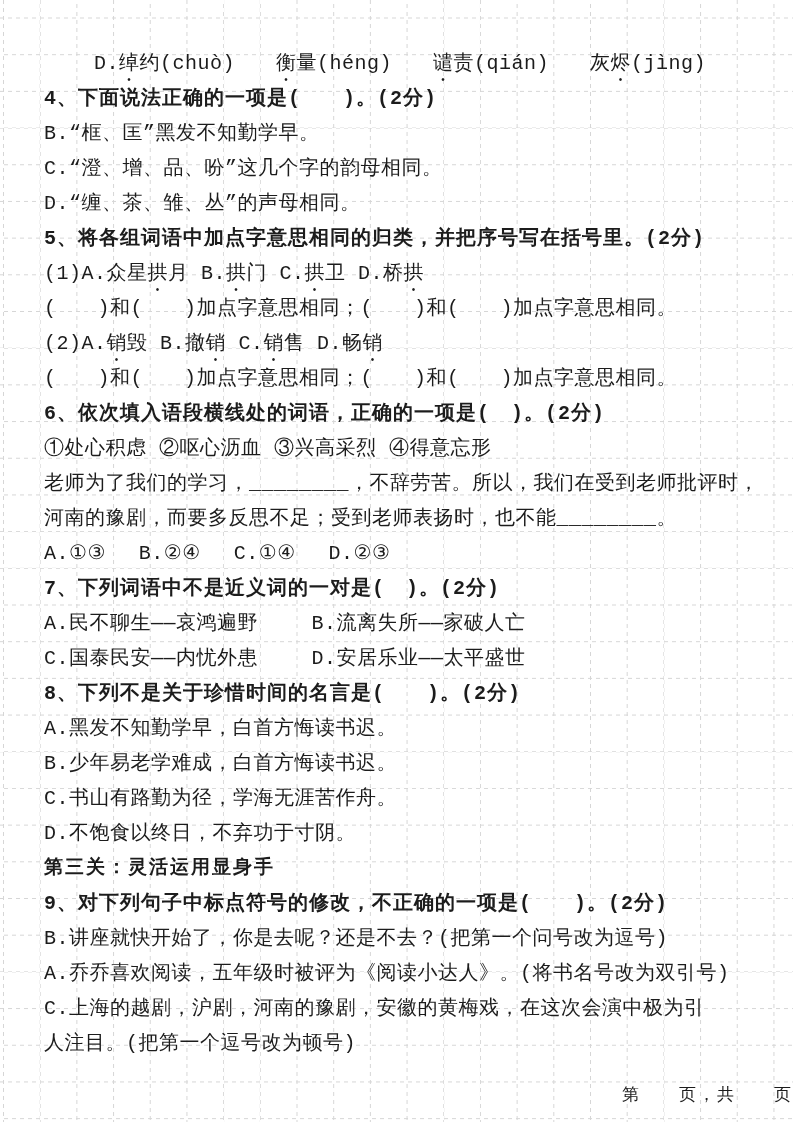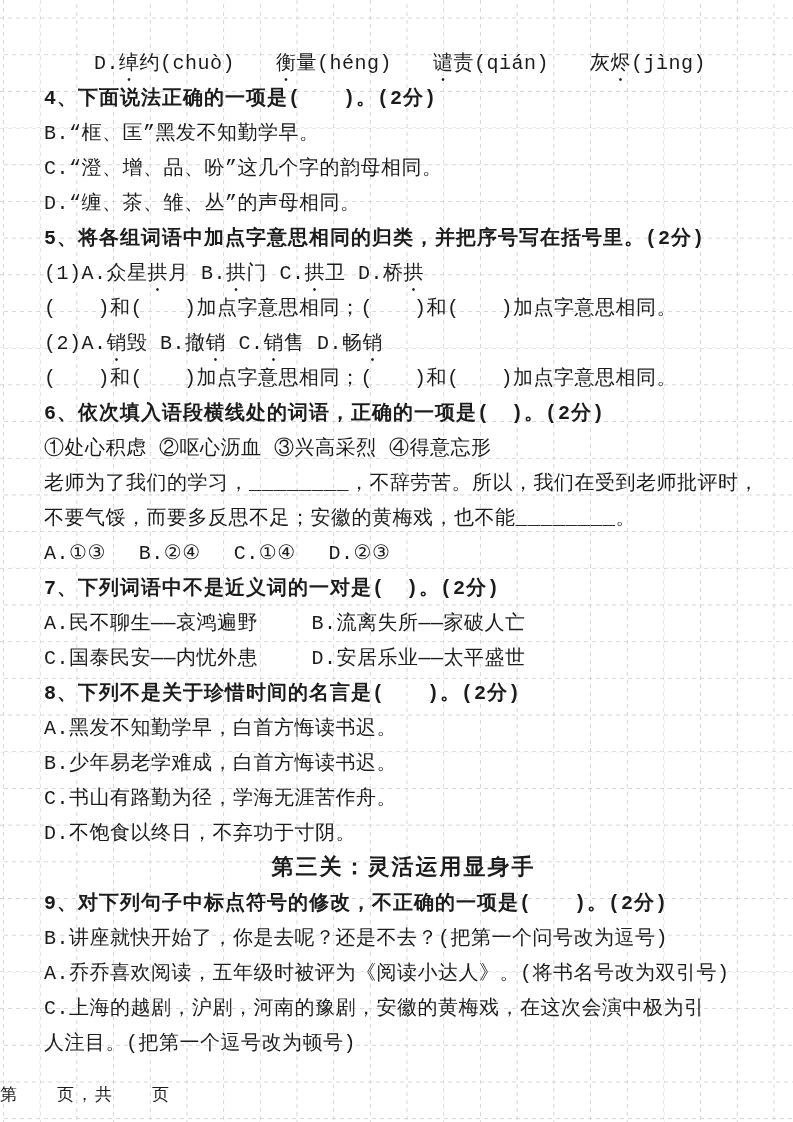--- a/index.html
+++ b/index.html
@@ -29,35 +29,35 @@
     font-size:20px;
     line-height:35px;
     height:35px;
     white-space:pre;
     letter-spacing:0.5px;
   }
   .stem { font-weight:bold; letter-spacing:1px; }
   .indent { padding-left:50px; }
   .section-title {
     font-weight:bold;
-    font-size:22px;
-    text-align:center;
+    font-size:19px;
+    text-align:left;
     letter-spacing:2px;
   }
   .em-dot {
     -webkit-text-emphasis:filled dot;
     -webkit-text-emphasis-position:under;
     text-emphasis:filled dot;
     text-emphasis-position:under left;
   }
   .footer {
     position:absolute;
-    left:0; right:0;
+    left:12px; right:0;
     bottom:16px;
-    text-align:left;
+    text-align:right;
     font-size:17px;
     letter-spacing:2px;
   }
 </style>
 </head>
 <body>
 
 <div class="page">
   <div class="content">
 
@@ -70,21 +70,21 @@
 
     <div class="line stem">5、将各组词语中加点字意思相同的归类，并把序号写在括号里。(2分)</div>
     <div class="line"><span>(1)A.众星</span><span class="em-dot">拱</span><span>月 B.</span><span class="em-dot">拱</span><span>门 C.</span><span class="em-dot">拱</span><span>卫 D.桥</span><span class="em-dot">拱</span></div>
     <div class="line">(　　)和(　　)加点字意思相同；(　　)和(　　)加点字意思相同。</div>
     <div class="line"><span>(2)A.</span><span class="em-dot">销</span><span>毁 B.撤</span><span class="em-dot">销</span><span> C.</span><span class="em-dot">销</span><span>售 D.畅</span><span class="em-dot">销</span></div>
     <div class="line">(　　)和(　　)加点字意思相同；(　　)和(　　)加点字意思相同。</div>
 
     <div class="line stem">6、依次填入语段横线处的词语，正确的一项是(　)。(2分)</div>
     <div class="line">①处心积虑 ②呕心沥血 ③兴高采烈 ④得意忘形</div>
     <div class="line">老师为了我们的学习，________，不辞劳苦。所以，我们在受到老师批评时，</div>
-    <div class="line">不要气馁，而要多反思不足；安徽的黄梅戏，也不能________。</div>
+    <div class="line">河南的豫剧，而要多反思不足；受到老师表扬时，也不能________。</div>
     <div class="line">A.①③　 B.②④　 C.①④　 D.②③</div>
 
     <div class="line stem">7、下列词语中不是近义词的一对是(　)。(2分)</div>
     <div class="line">A.民不聊生——哀鸿遍野　　 B.流离失所——家破人亡</div>
     <div class="line">C.国泰民安——内忧外患　　 D.安居乐业——太平盛世</div>
 
     <div class="line stem">8、下列不是关于珍惜时间的名言是(　　)。(2分)</div>
     <div class="line">A.黑发不知勤学早，白首方悔读书迟。</div>
     <div class="line">B.少年易老学难成，白首方悔读书迟。</div>
     <div class="line">C.书山有路勤为径，学海无涯苦作舟。</div>

